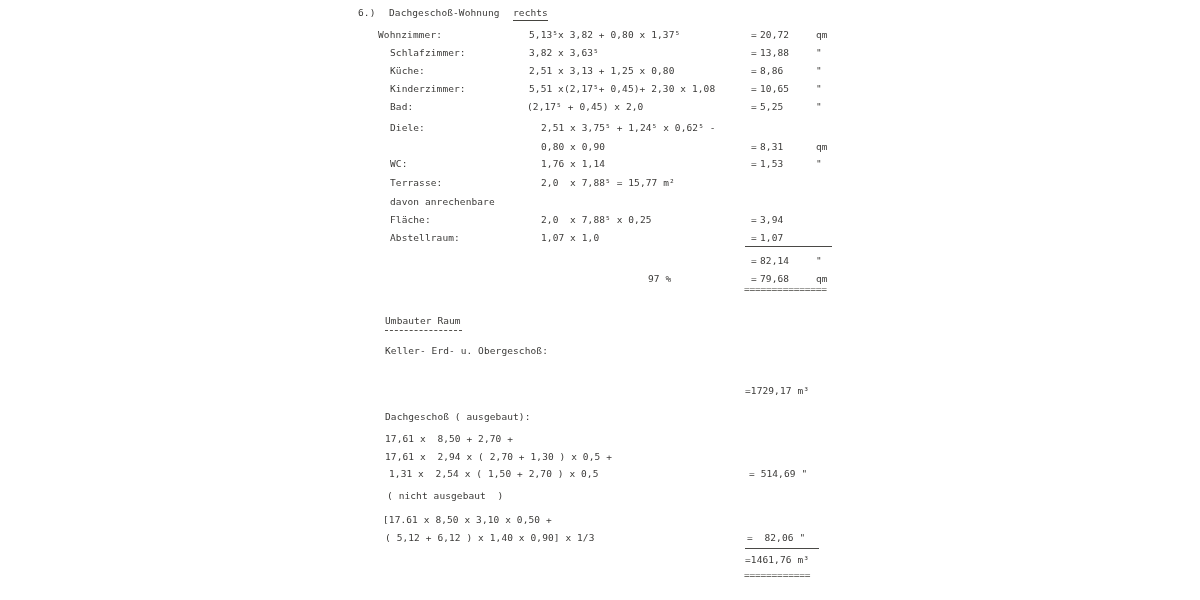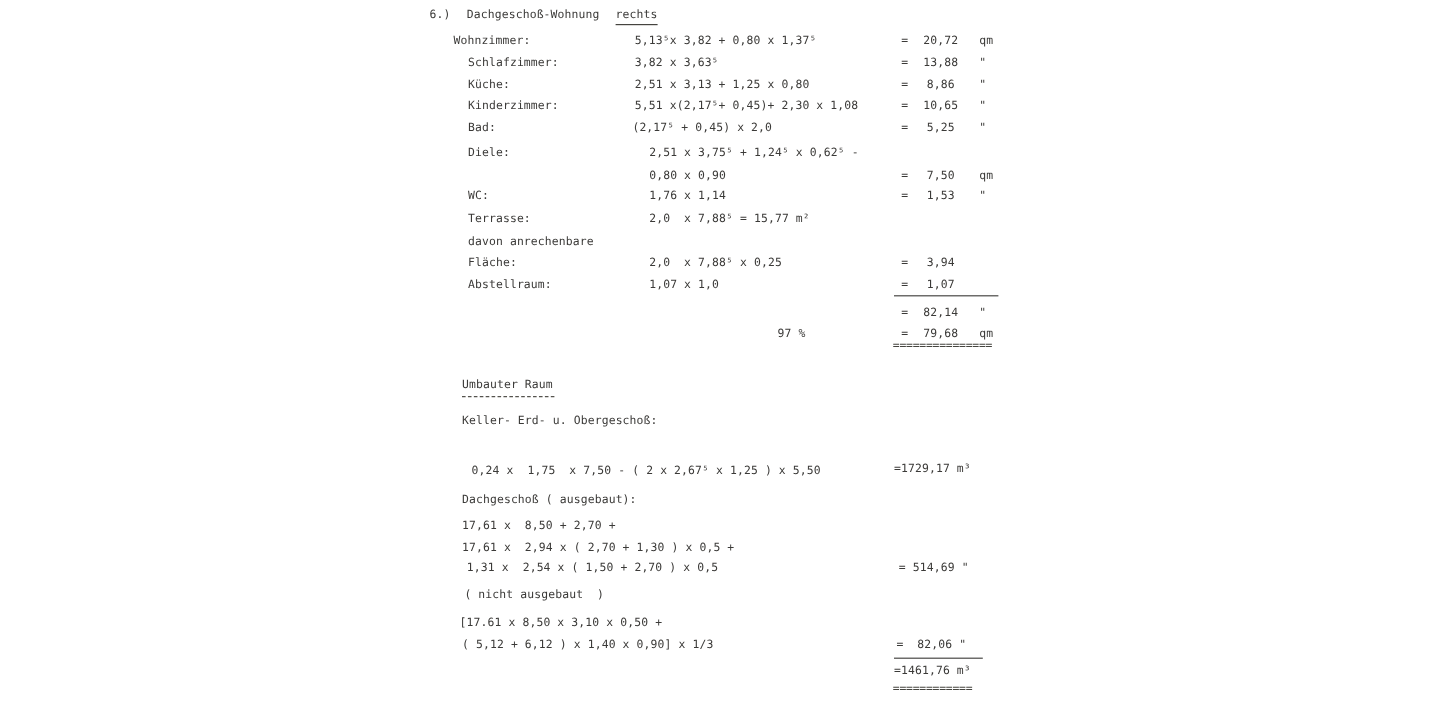--- a/index.html
+++ b/index.html
@@ -12,21 +12,21 @@
     color:#3b3a38;
     overflow:hidden;
   }
   .t{
     position:absolute;
     white-space:pre;
     line-height:12px;
     letter-spacing:0.1px;
   }
   .emph{ border-bottom:1px solid #45443f; padding-bottom:1px; }
-  .v{ width:48px; text-align:center; }
+  .v{ width:48px; text-align:left; }
   .rule{ position:absolute; border-top:1.3px solid #4a4946; height:0; }
   .dashrule{ position:absolute; border-top:1.4px dashed #55534e; height:0; }
   .dashes{ letter-spacing:-0.2px; color:#45443f; }
 </style>
 </head>
 <body>
 
 <div class="page">
 
   <span class="t" style="left:358px;top:7px">6.)</span>
@@ -61,21 +61,21 @@
   <span class="t" style="left:527px;top:101px">(2,17⁵ + 0,45) x 2,0</span>
   <span class="t" style="left:751px;top:101px">=</span>
   <span class="t v" style="left:760px;top:101px">5,25</span>
   <span class="t" style="left:816px;top:101px">"</span>
 
   <span class="t" style="left:390px;top:122px">Diele:</span>
   <span class="t" style="left:541px;top:122px">2,51 x 3,75⁵ + 1,24⁵ x 0,62⁵ -</span>
 
   <span class="t" style="left:541px;top:141px">0,80 x 0,90</span>
   <span class="t" style="left:751px;top:141px">=</span>
-  <span class="t v" style="left:760px;top:141px">7,50</span>
+  <span class="t v" style="left:760px;top:141px">8,31</span>
   <span class="t" style="left:816px;top:141px">qm</span>
 
   <span class="t" style="left:390px;top:158px">WC:</span>
   <span class="t" style="left:541px;top:158px">1,76 x 1,14</span>
   <span class="t" style="left:751px;top:158px">=</span>
   <span class="t v" style="left:760px;top:158px">1,53</span>
   <span class="t" style="left:816px;top:158px">"</span>
 
   <span class="t" style="left:390px;top:177px">Terrasse:</span>
   <span class="t" style="left:541px;top:177px">2,0  x 7,88⁵ = 15,77 m²</span>
@@ -103,21 +103,20 @@
   <span class="t v" style="left:760px;top:273px">79,68</span>
   <span class="t" style="left:816px;top:273px">qm</span>
 
   <span class="t dashes" style="left:744px;top:283px">===============</span>
 
   <span class="t" style="left:385px;top:315px">Umbauter Raum</span>
   <div class="dashrule" style="left:385px;top:330px;width:77px"></div>
 
   <span class="t" style="left:385px;top:345px">Keller- Erd- u. Obergeschoß:</span>
 
-  <span class="t" style="left:393px;top:387px">0,24 x  1,75  x 7,50 - ( 2 x 2,67⁵ x 1,25 ) x 5,50</span>
   <span class="t" style="left:745px;top:385px">=1729,17 m³</span>
 
   <span class="t" style="left:385px;top:411px">Dachgeschoß ( ausgebaut):</span>
 
   <span class="t" style="left:385px;top:433px">17,61 x  8,50 + 2,70 +</span>
   <span class="t" style="left:385px;top:451px">17,61 x  2,94 x ( 2,70 + 1,30 ) x 0,5 +</span>
   <span class="t" style="left:389px;top:468px">1,31 x  2,54 x ( 1,50 + 2,70 ) x 0,5</span>
   <span class="t" style="left:749px;top:468px">= 514,69 "</span>
 
   <span class="t" style="left:387px;top:490px">( nicht ausgebaut  )</span>

